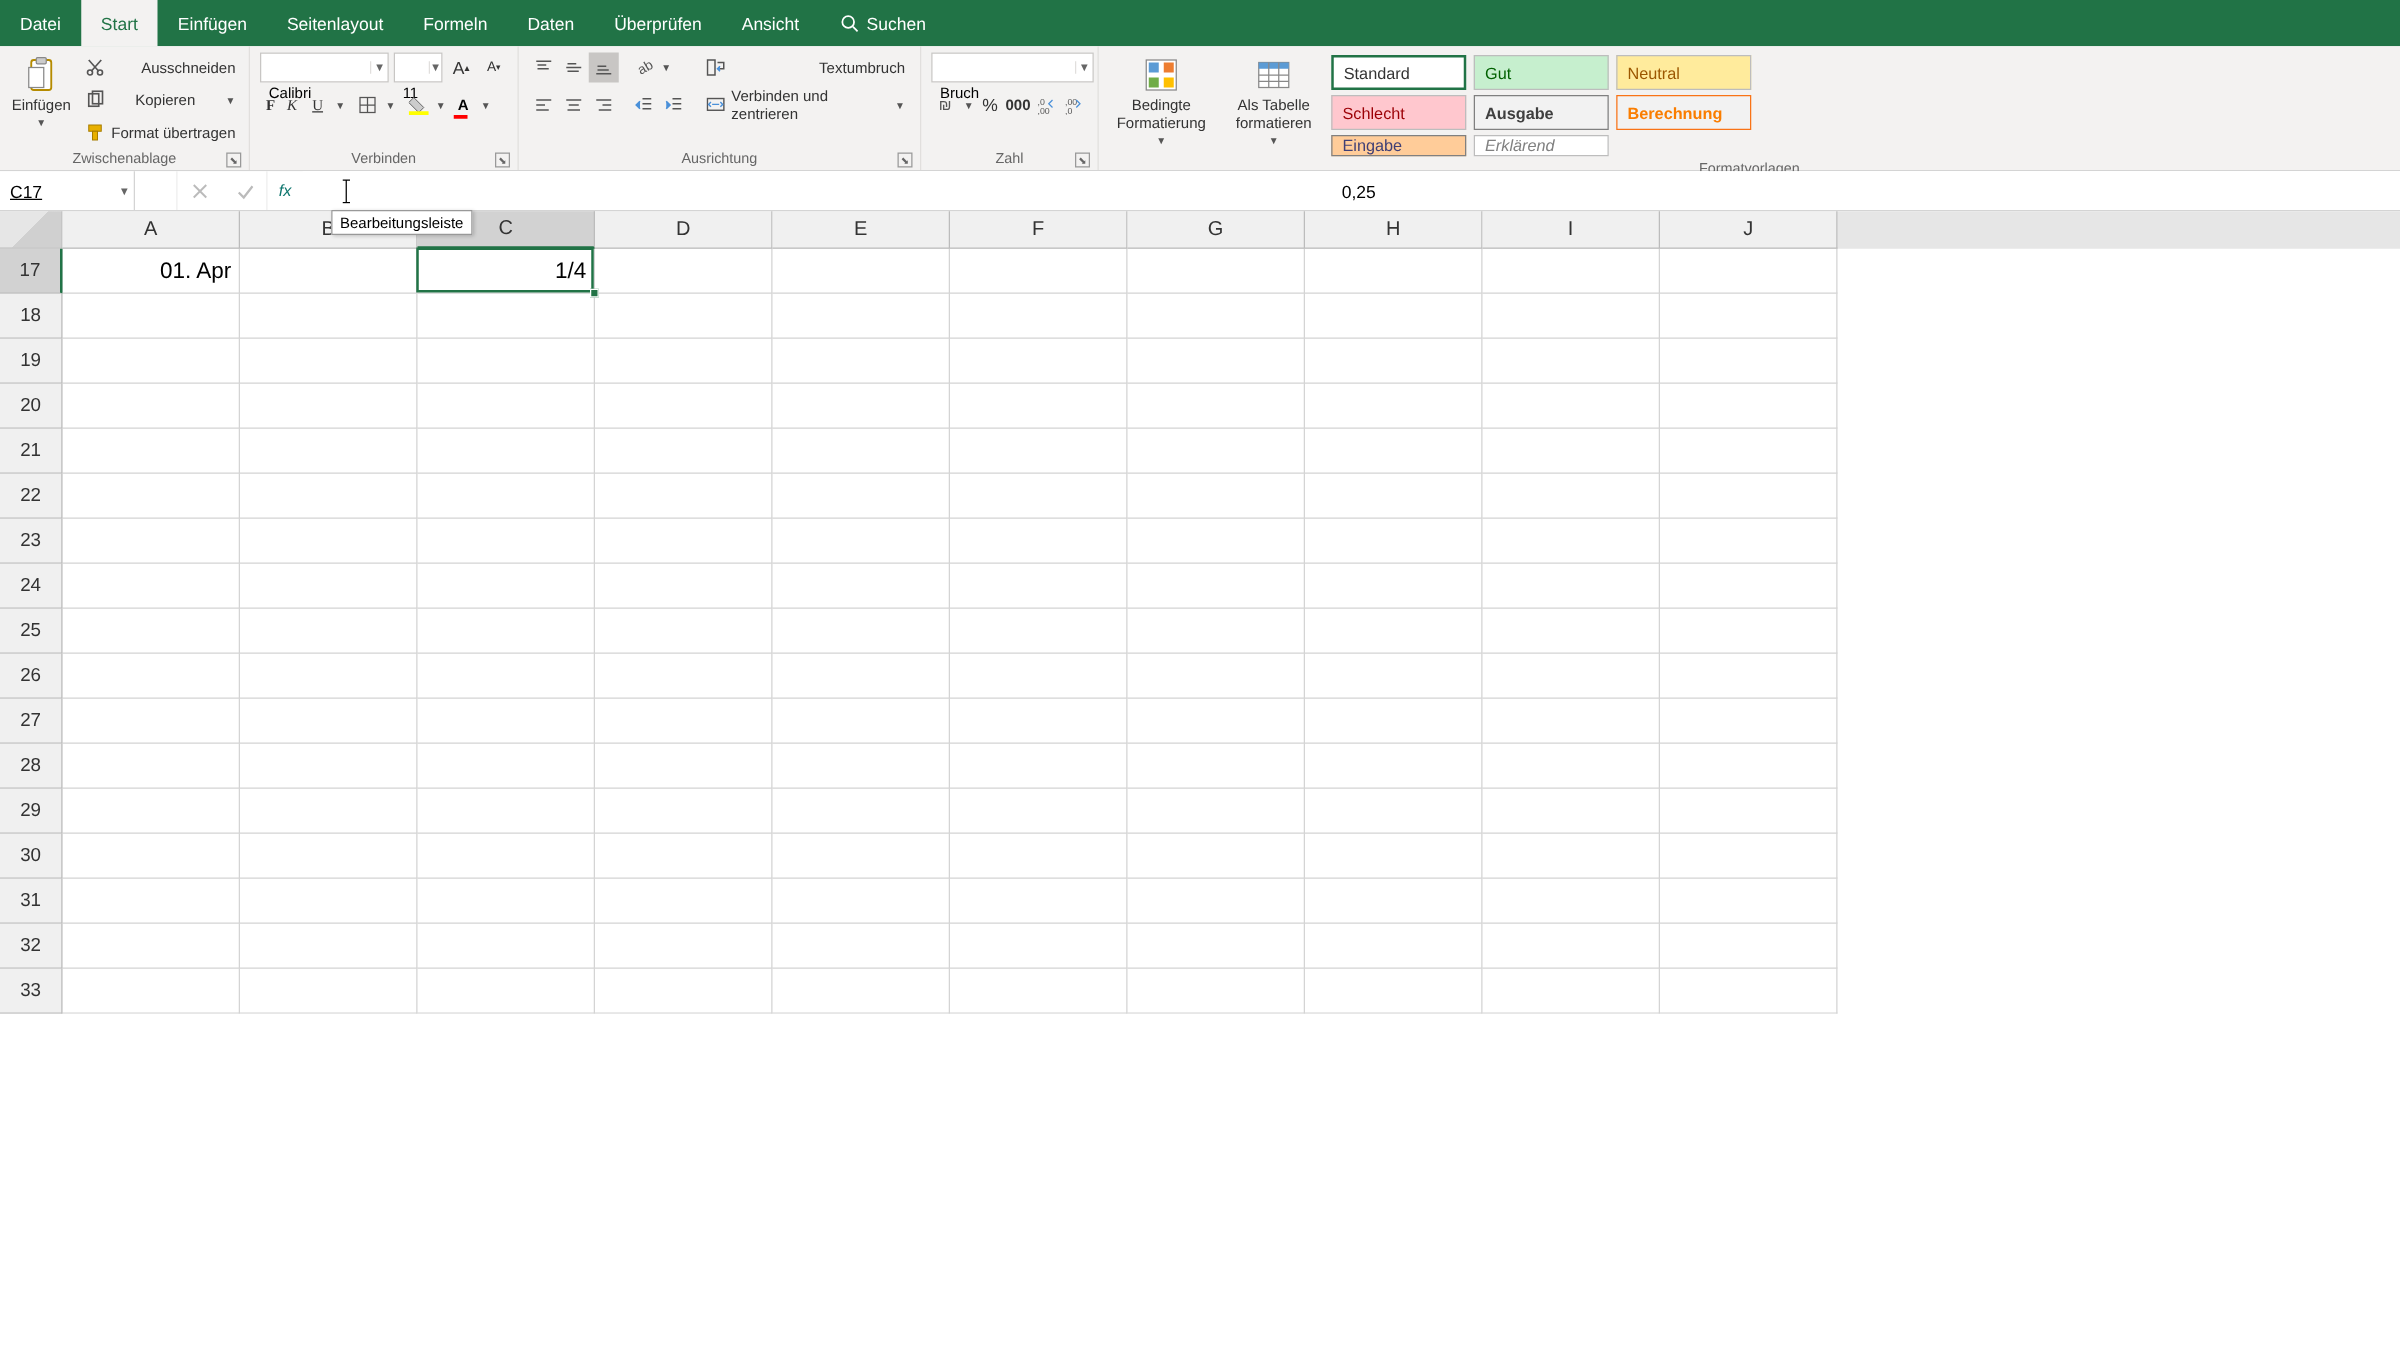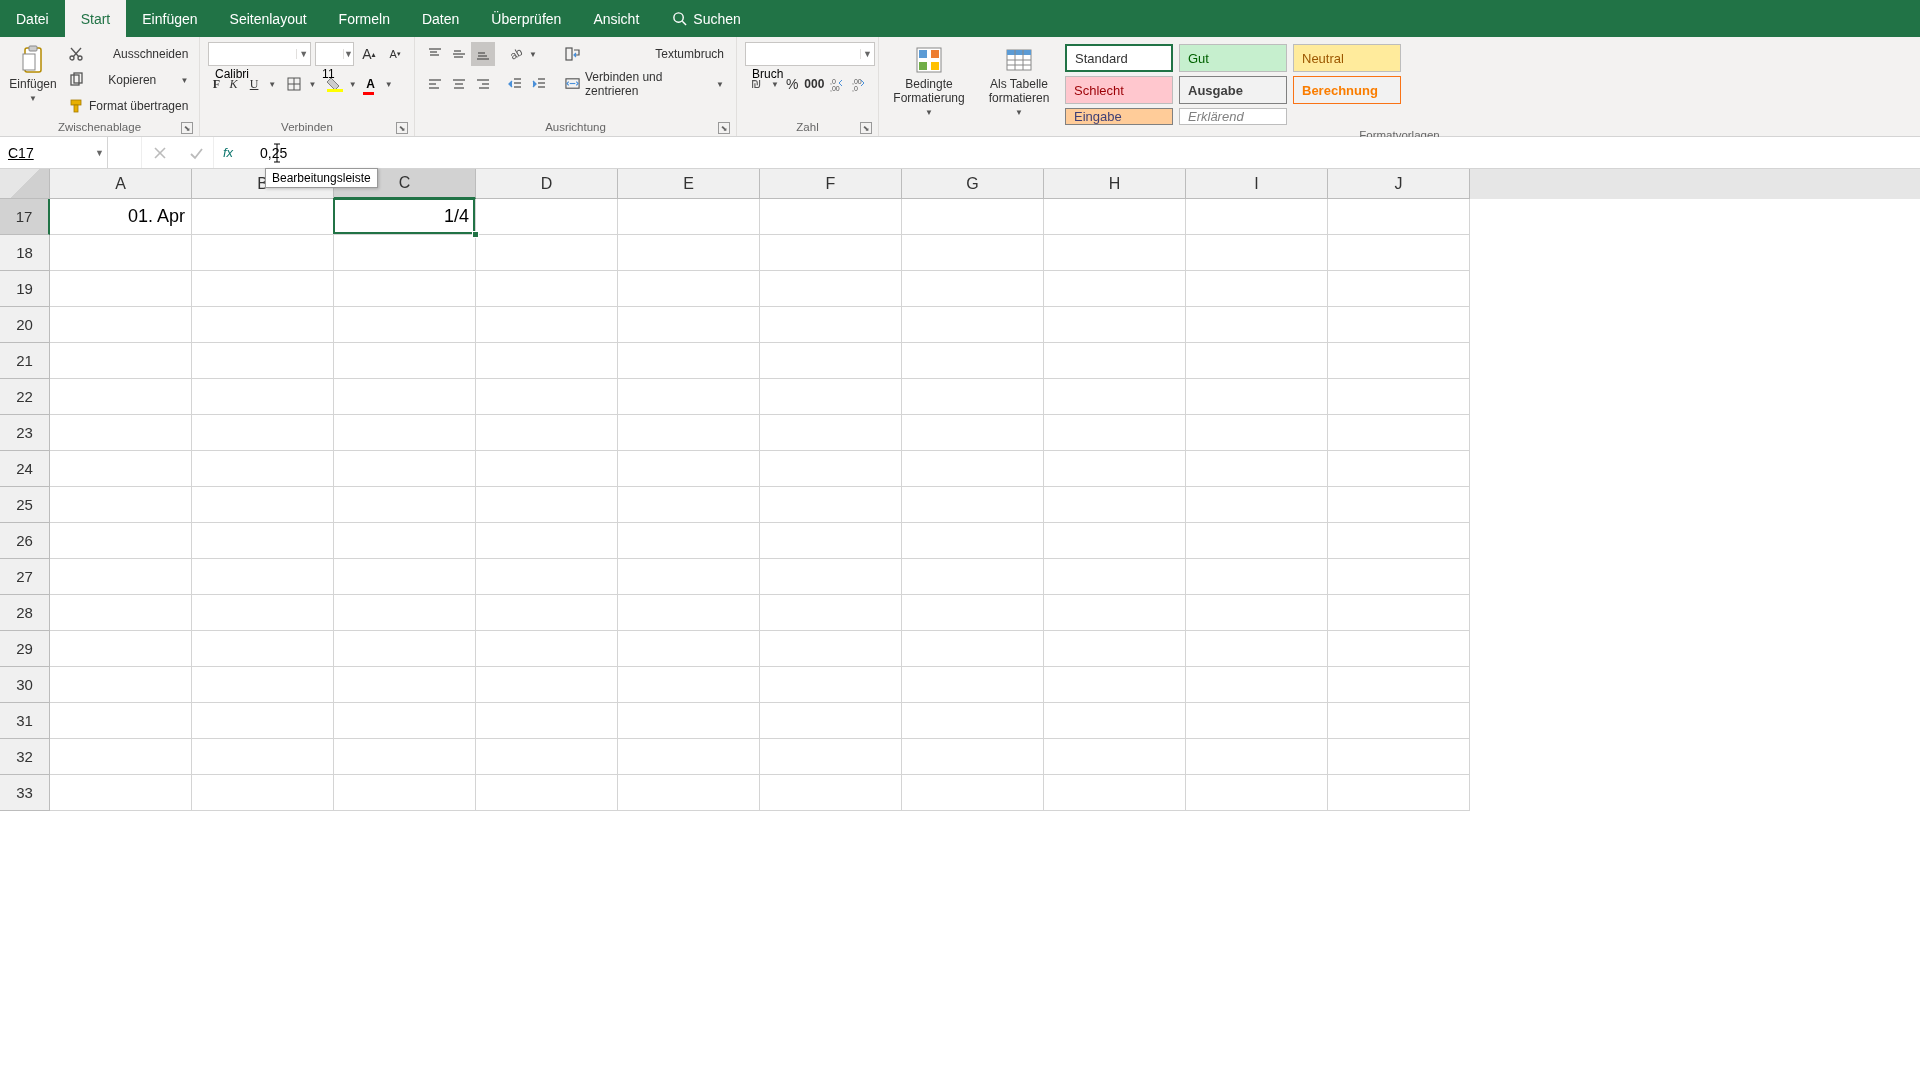--- a/index.html
+++ b/index.html
@@ -43,21 +43,21 @@
 
 
 .fbar { height:32px; border-bottom:1px solid #d4d4d4; display:flex; align-items:stretch; background:#fff; }
 .namebox { width:108px; display:flex; align-items:center; border-right:1px solid #d4d4d4; }
 .namebox input { border:none; outline:none; font-size:14px; padding:0 8px; width:100%;text-decoration:underline; }
 .namebox .arrow { width:18px; font-size:9px; color:#666; display:flex; align-items:center; justify-content:center; cursor:pointer;}
 .fbar .fbtn { width:36px; display:flex; align-items:center; justify-content:center; color:#a6a6a6; cursor:pointer; border-right:0; }
 .fbar .fbtn.sep { border-right:1px solid #eee;}
 .fbar .fbtn svg { width:14px; height:14px; }
 .fbar .fx { width:28px; display:flex; align-items:center; justify-content:center; font-style:italic; color:#0f766e; font-size:13px; cursor:pointer;}
-.fbar .formula-input { flex:1; border:none; outline:none; font-size:14px; padding:4px 6px; position:relative;}
+.fbar .formula-input { flex:1; border:none; outline:none; font-size:14px; padding:4px 6px; position:relative;text-align:center;}
 .tooltip { position:absolute; top:31px; left:265px; background:#fff; border:1px solid #999; padding:2px 6px; font-size:12px; box-shadow:1px 1px 3px rgba(0,0,0,.2); z-index:10;}
 
 
 .sheet { position:relative; }
 .colheads { display:flex; height:30px; background:#e6e6e6; }
 .corner { width:50px; background:linear-gradient(135deg,#e6e6e6 50%,#d0d0d0 50%); border-right:1px solid #bcbcbc; border-bottom:1px solid #bcbcbc; cursor:pointer;}
 .colhead { width:142px; border-right:1px solid #bcbcbc; border-bottom:1px solid #bcbcbc; display:flex; align-items:center; justify-content:center; font-size:16px; color:#333; background:#f0f0f0; cursor:pointer;}
 .colhead.sel { background:#d2d2d2; border-bottom:2px solid #217346;}
 .rows { }
 .row { display:flex; height:36px; }

